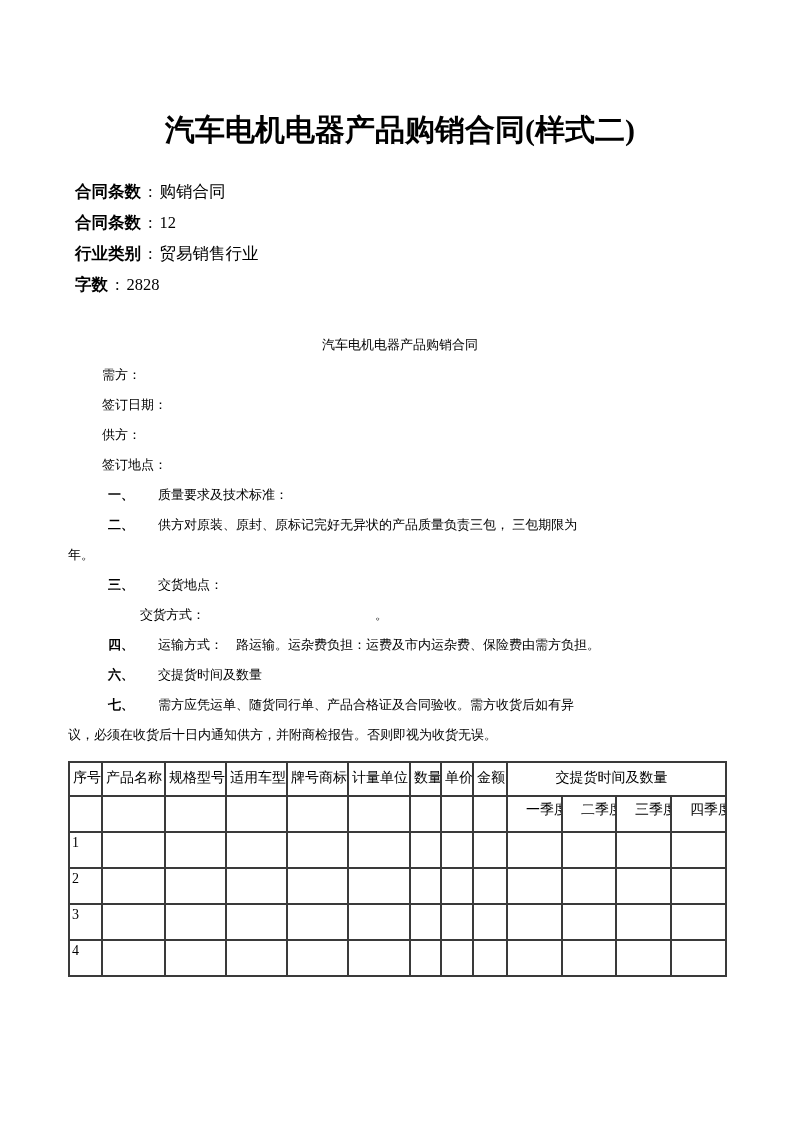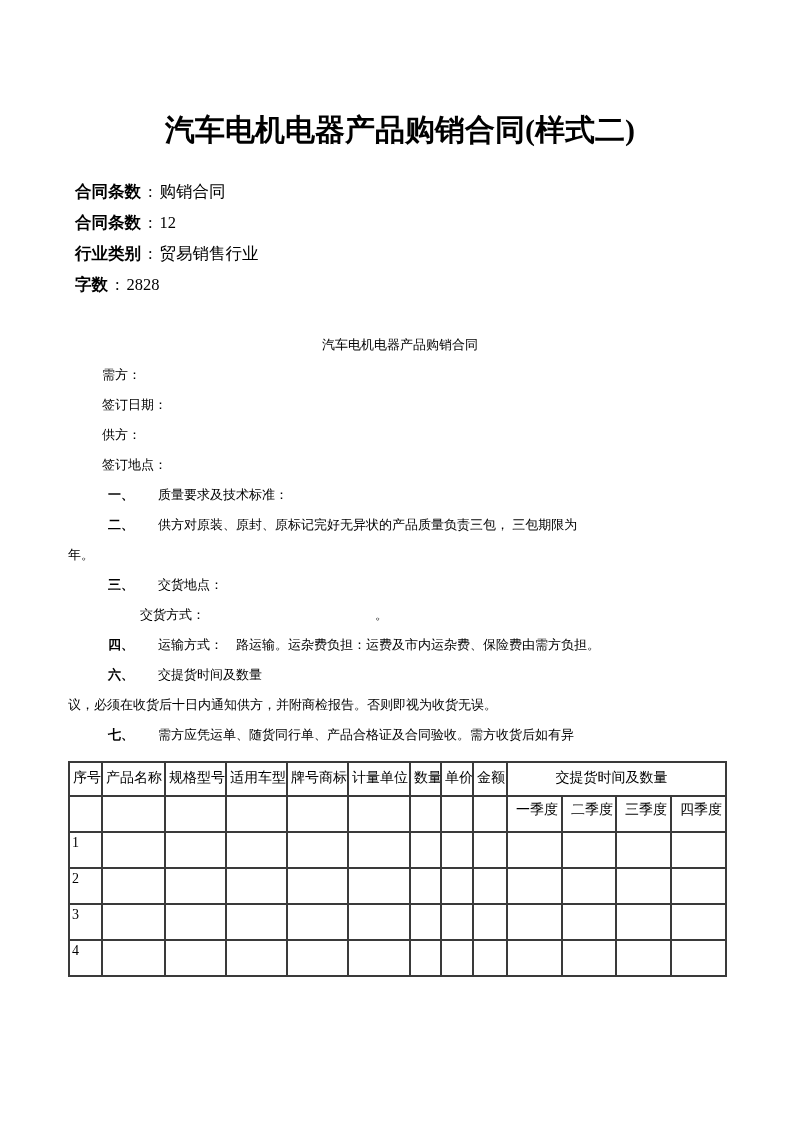--- a/index.html
+++ b/index.html
@@ -31,21 +31,21 @@
   }
   table.products td{
     border:2px solid #3a3a3a;vertical-align:top;
     font-size:14px;line-height:17px;padding:2px;
     overflow:hidden;white-space:nowrap;
   }
   tr.hrow1{height:34px;}
   tr.hrow1 td{padding:6px 13px 2px 3px;}
   td.span-head{text-align:center;border-radius:6px;}
   tr.hrow2{height:36px;}
-  tr.hrow2 td{padding:4px 2px 2px 8px;}
+  tr.hrow2 td{padding:4px 2px 2px 18px;}
   tr.drow{height:36px;}
   tr.drow td{padding:1px 2px;}
 </style>
 </head>
 <body>
 
 <div class="page">
 
   <div class="doc-title">汽车电机电器产品购销合同(样式二)</div>
 
@@ -72,22 +72,22 @@
     <div class="ln ln-para"><span>供方：</span></div>
     <div class="ln ln-para"><span>签订地点：</span></div>
 
     <div class="ln ln-num"><span class="num">一、</span><span>质量要求及技术标准：</span></div>
     <div class="ln ln-num"><span class="num">二、</span><span>供方对原装、原封、原标记完好无异状的产品质量负责三包， 三包期限为</span></div>
     <div class="ln ln-none"><span>年。</span></div>
     <div class="ln ln-num"><span class="num">三、</span><span>交货地点：</span></div>
     <div class="ln ln-deep"><span>交货方式：</span><span class="fill-suffix">。</span></div>
     <div class="ln ln-num"><span class="num">四、</span><span>运输方式：　路运输。运杂费负担：运费及市内运杂费、保险费由需方负担。</span></div>
     <div class="ln ln-num"><span class="num">六、</span><span>交提货时间及数量</span></div>
+    <div class="ln ln-num"><span class="num">七、</span><span>需方应凭运单、随货同行单、产品合格证及合同验收。需方收货后如有异</span></div>
     <div class="ln ln-none"><span>议，必须在收货后十日内通知供方，并附商检报告。否则即视为收货无误。</span></div>
-    <div class="ln ln-num"><span class="num">七、</span><span>需方应凭运单、随货同行单、产品合格证及合同验收。需方收货后如有异</span></div>
   </div>
 
   <table class="products">
     <colgroup>
       <col style="width:33px">
         <col style="width:63px">
         <col style="width:61px">
         <col style="width:61px">
       <col style="width:61px">
         <col style="width:62px">

